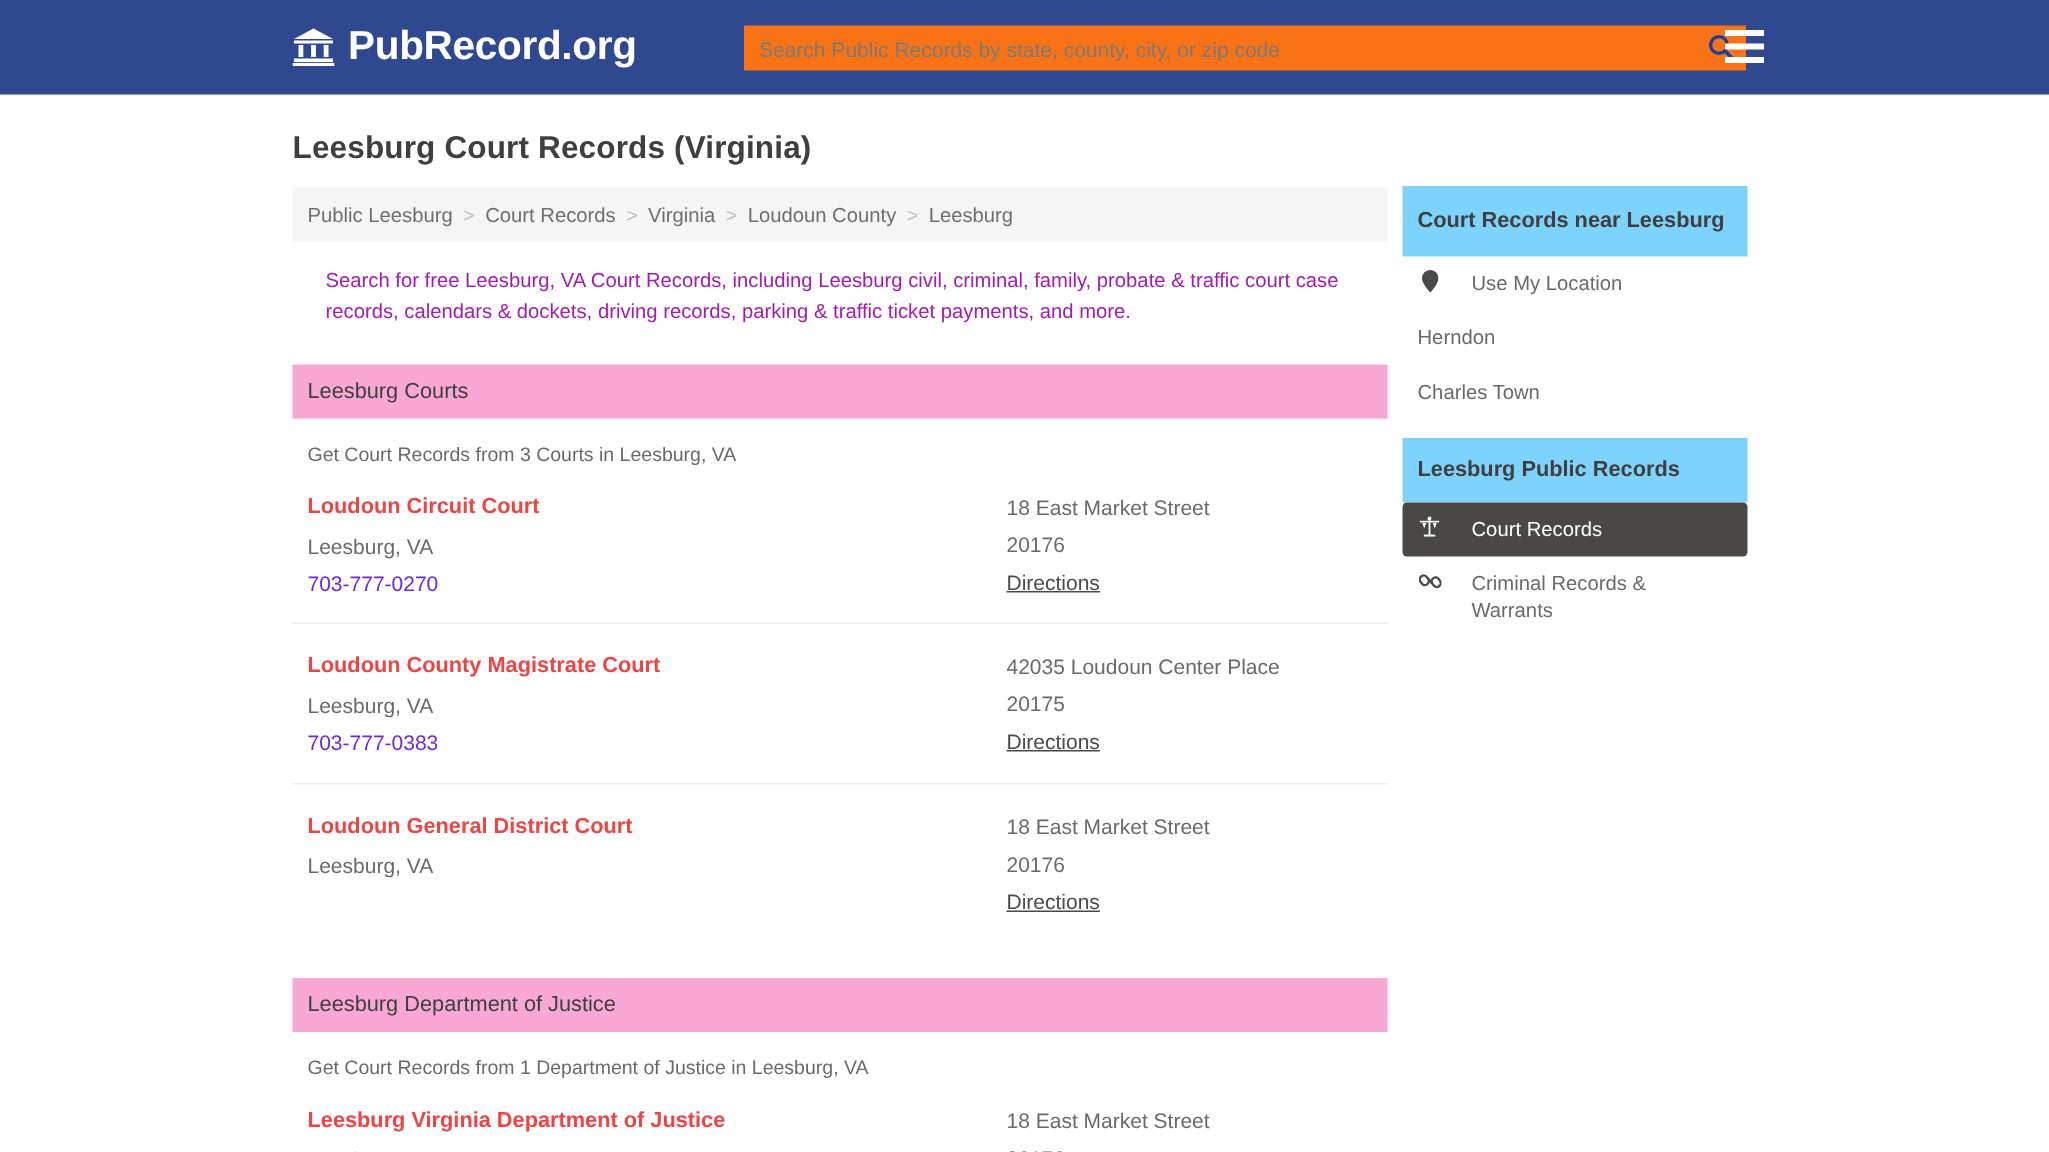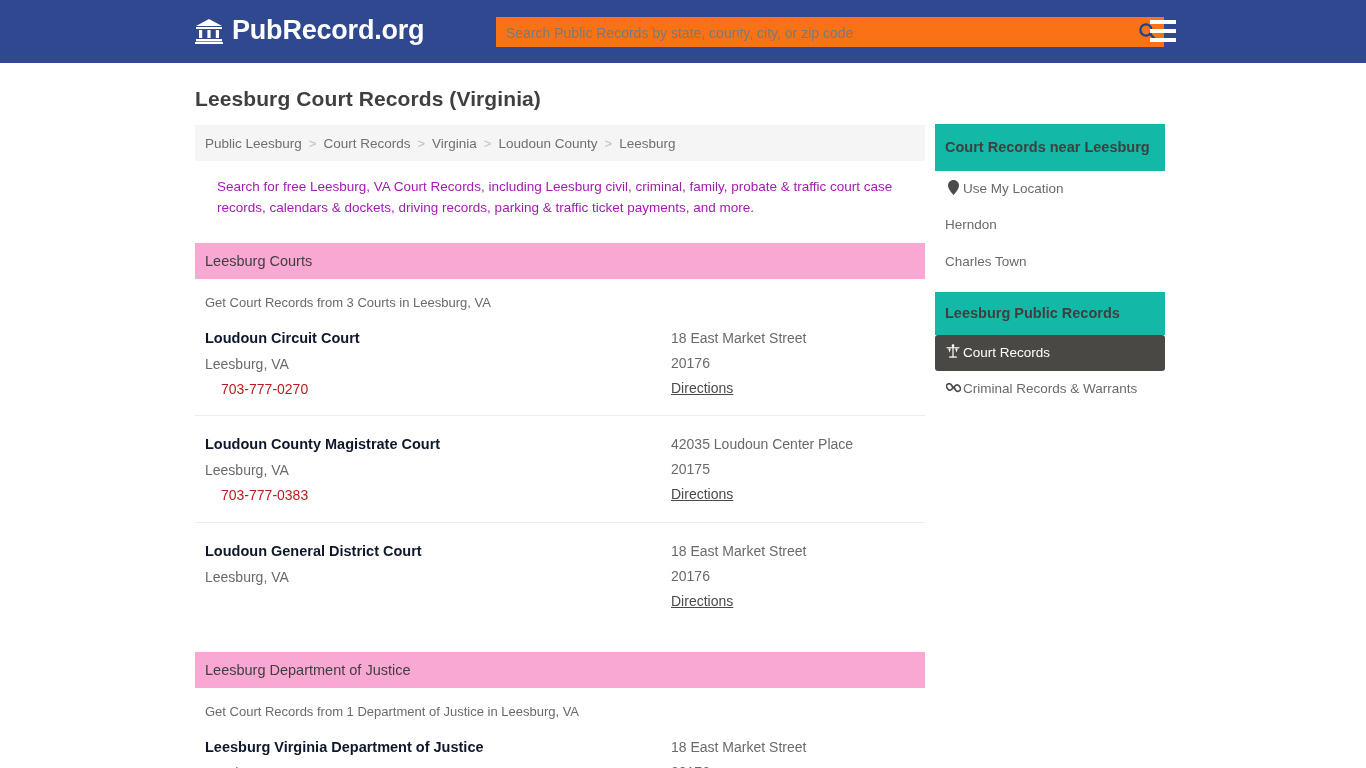--- a/index.html
+++ b/index.html
@@ -157,52 +157,52 @@
     display: flex;
     padding: 16px 10px 14px 10px;
     border-bottom: 1px solid #ececec;
   }
   .entry:last-child { border-bottom: none; }
   .entry-left { width: 466px; }
   .entry-right { flex: 1; }
   .entry-name {
     font-size: 14.5px;
     font-weight: bold;
-    color: #0f172a;
+    color: #ef4444;
     line-height: 1.78;
   }
   .entry-line {
     font-size: 14px;
     color: #6a6a6a;
     line-height: 1.78;
   }
-  .entry-line.dark { color: #b91c1c; margin-left: 16px; }
+  .entry-line.dark { color: #6d28d9; }
   .dirlink {
     font-size: 14px;
     color: #4a4a4a;
     text-decoration: underline;
     line-height: 1.78;
     display: inline-block;
   }
 
   
   .rail-box { margin-bottom: 12px; }
   .rail-head {
-    background: #14b8a6;
+    background: #7dd3fc;
     padding: 12px 10px;
     font-size: 14.5px;
     font-weight: bold;
     color: #3f3f3f;
     line-height: 1.6;
   }
   .rail-head.one-line { padding: 10px 10px; }
   .rail-link {
     display: flex;
     align-items: flex-start;
-    gap: 2px;
+    gap: 20px;
     padding: 9px 10px;
     font-size: 13.5px;
     color: #6a6a6a;
     text-decoration: none;
     line-height: 1.35;
   }
   .rail-link.plain { padding-left: 10px; }
   .rail-link.active {
     background: #494845;
     color: #ffffff;

